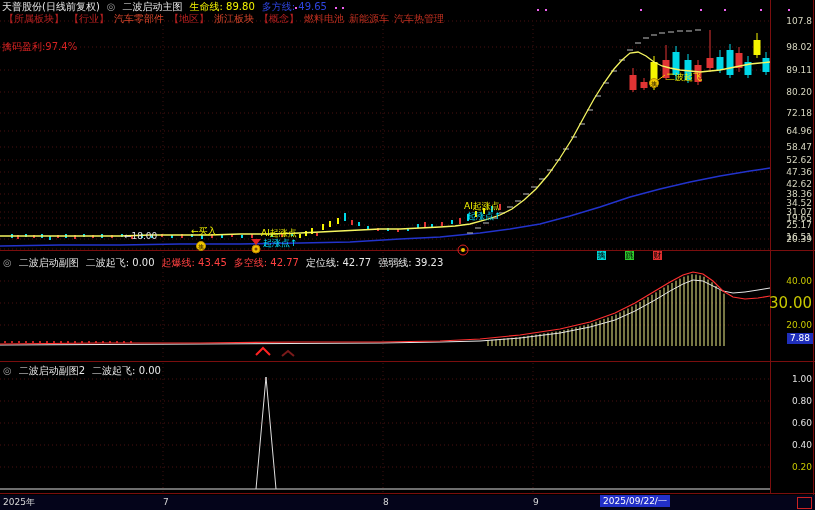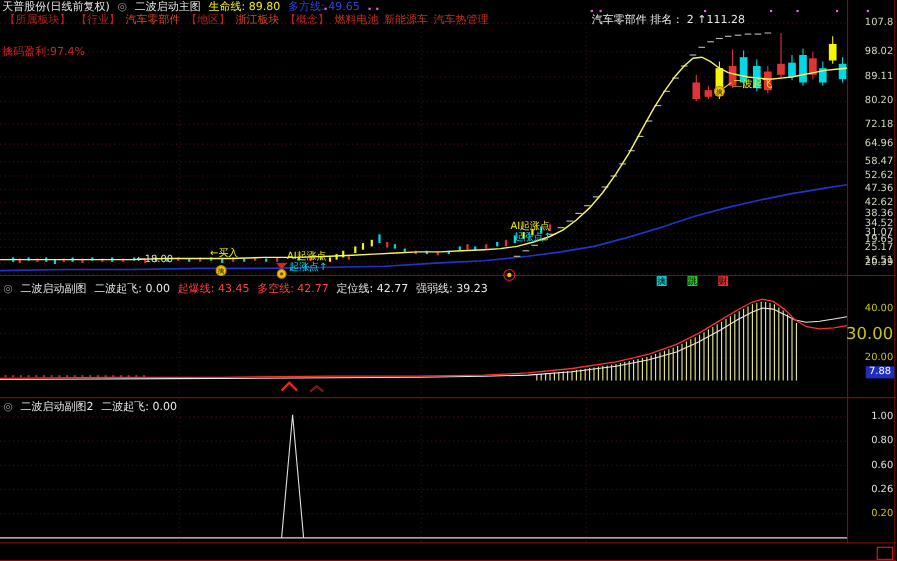--- a/index.html
+++ b/index.html
@@ -308,21 +308,20 @@
       <span style="color: rgb(184, 32, 32);">【行业】</span>
       <span style="color: rgb(216, 69, 42);">汽车零部件</span>
       <span style="color: rgb(184, 32, 32);">【地区】</span>
       <span style="color: rgb(216, 69, 42);">浙江板块</span>
       <span style="color: rgb(184, 32, 32);">【概念】</span>
       <span style="color: rgb(192, 48, 32);">燃料电池</span>
       <span style="color: rgb(192, 48, 32);">新能源车</span>
       <span style="color: rgb(192, 48, 32);">汽车热管理</span>
     </div>
 
-  <div class="abs" id="rank-label" style="left: 538px; top: 11px; font-size: 10px; color: rgb(232, 232, 232);">汽车零部件 排名： 2 ↑111.28</div>
   <div class="abs" id="profit-label" style="left: 2px; top: 40px; font-size: 10px; color: rgb(212, 34, 34);">擒码盈利:97.4%</div>
 
   <div class="panel-header" style="top:257px">
     <i style="color:#999">◎</i>
     <i style="color:#e8e8e8">二波启动副图</i>
     <span id="sub1-fields" style="display:flex;gap:7px">
         <i style="color: rgb(232, 232, 232); font-style: normal;">二波起飞: 0.00</i>
         <i style="color: rgb(255, 64, 64); font-style: normal;">起爆线: 43.45</i>
         <i style="color: rgb(255, 64, 64); font-style: normal;">多空线: 42.77</i>
         <i style="color: rgb(232, 232, 232); font-style: normal;">定位线: 42.77</i>
@@ -333,20 +332,27 @@
   <div class="panel-header" style="top:365px">
     <i style="color:#999">◎</i>
     <i style="color:#e8e8e8">二波启动副图2</i>
     <span id="sub2-fields" style="display:flex;gap:7px">
         <i style="color: rgb(232, 232, 232); font-style: normal;">二波起飞: 0.00</i>
       </span>
   </div>
 
   <div class="val-badge" id="sub1-badge" style="top: 333px; background: rgb(31, 47, 187);">7.88</div>
 
+  <div class="datebar" id="datebar">
+      <div class="ditem" style="left: 3px;">2025年</div>
+      <div class="ditem" style="left: 163px;">7</div>
+      <div class="ditem" style="left: 383px;">8</div>
+      <div class="ditem" style="left: 533px;">9</div>
+      <div class="date-badge" style="left: 600px;">2025/09/22/一</div>
+    </div>
   <div class="corner-box"></div>
   <div id="labels-layer">
       <div class="axis-label" style="top: 16px; color: rgb(214, 214, 192); font-size: 9px;">107.8</div>
       <div class="axis-label" style="top: 42px; color: rgb(214, 214, 192); font-size: 9px;">98.02</div>
       <div class="axis-label" style="top: 65px; color: rgb(214, 214, 192); font-size: 9px;">89.11</div>
       <div class="axis-label" style="top: 87px; color: rgb(214, 214, 192); font-size: 9px;">80.20</div>
       <div class="axis-label" style="top: 108px; color: rgb(214, 214, 192); font-size: 9px;">72.18</div>
       <div class="axis-label" style="top: 126px; color: rgb(214, 214, 192); font-size: 9px;">64.96</div>
       <div class="axis-label" style="top: 142px; color: rgb(214, 214, 192); font-size: 9px;">58.47</div>
       <div class="axis-label" style="top: 155px; color: rgb(214, 214, 192); font-size: 9px;">52.62</div>
@@ -358,21 +364,21 @@
       <div class="axis-label" style="top: 213px; color: rgb(214, 214, 192); font-size: 9px;">19.65</div>
       <div class="axis-label" style="top: 220px; color: rgb(214, 214, 192); font-size: 9px;">25.17</div>
       <div class="axis-label" style="top: 234px; color: rgb(214, 214, 192); font-size: 9px;">20.39</div>
       <div class="axis-label" style="top: 232px; color: rgb(214, 214, 192); font-size: 9px;">16.51</div>
       <div class="axis-label" style="top: 276px; color: rgb(200, 200, 0); font-size: 9px;">40.00</div>
       <div class="axis-label" style="top: 298px; color: rgb(200, 200, 0); font-size: 15px;">30.00</div>
       <div class="axis-label" style="top: 320px; color: rgb(200, 200, 0); font-size: 9px;">20.00</div>
       <div class="axis-label" style="top: 374px; color: rgb(224, 224, 224); font-size: 9px;">1.00</div>
       <div class="axis-label" style="top: 396px; color: rgb(224, 224, 224); font-size: 9px;">0.80</div>
       <div class="axis-label" style="top: 418px; color: rgb(224, 224, 224); font-size: 9px;">0.60</div>
-      <div class="axis-label" style="top: 440px; color: rgb(224, 224, 224); font-size: 9px;">0.26</div>
+      <div class="axis-label" style="top: 440px; color: rgb(224, 224, 224); font-size: 9px;">0.40</div>
       <div class="axis-label" style="top: 462px; color: rgb(200, 200, 0); font-size: 9px;">0.20</div>
       <div class="marker" style="left: 124px; top: 231px; color: rgb(224, 224, 224); font-size: 9px;">←18.00</div>
       <div class="marker" style="left: 191px; top: 226px; color: rgb(245, 245, 0); font-size: 9px;">←买入</div>
       <div class="marker" style="left: 261px; top: 228px; color: rgb(245, 245, 0); font-size: 9px;">AI起涨点</div>
       <div class="marker" style="left: 263px; top: 238px; color: rgb(0, 229, 255); font-size: 9px;">起涨点↑</div>
       <div class="marker" style="left: 464px; top: 201px; color: rgb(245, 245, 0); font-size: 9px;">AI起涨点</div>
       <div class="marker" style="left: 467px; top: 211px; color: rgb(0, 229, 255); font-size: 9px;">起涨点↑</div>
       <div class="marker" style="left: 666px; top: 72px; color: rgb(245, 245, 0); font-size: 9px;">二波起飞</div>
       <div class="sq-badge" style="left: 597px; top: 251px; background: rgb(0, 216, 216);">擒</div>
       <div class="sq-badge" style="left: 625px; top: 251px; background: rgb(46, 204, 46);">跳</div>

